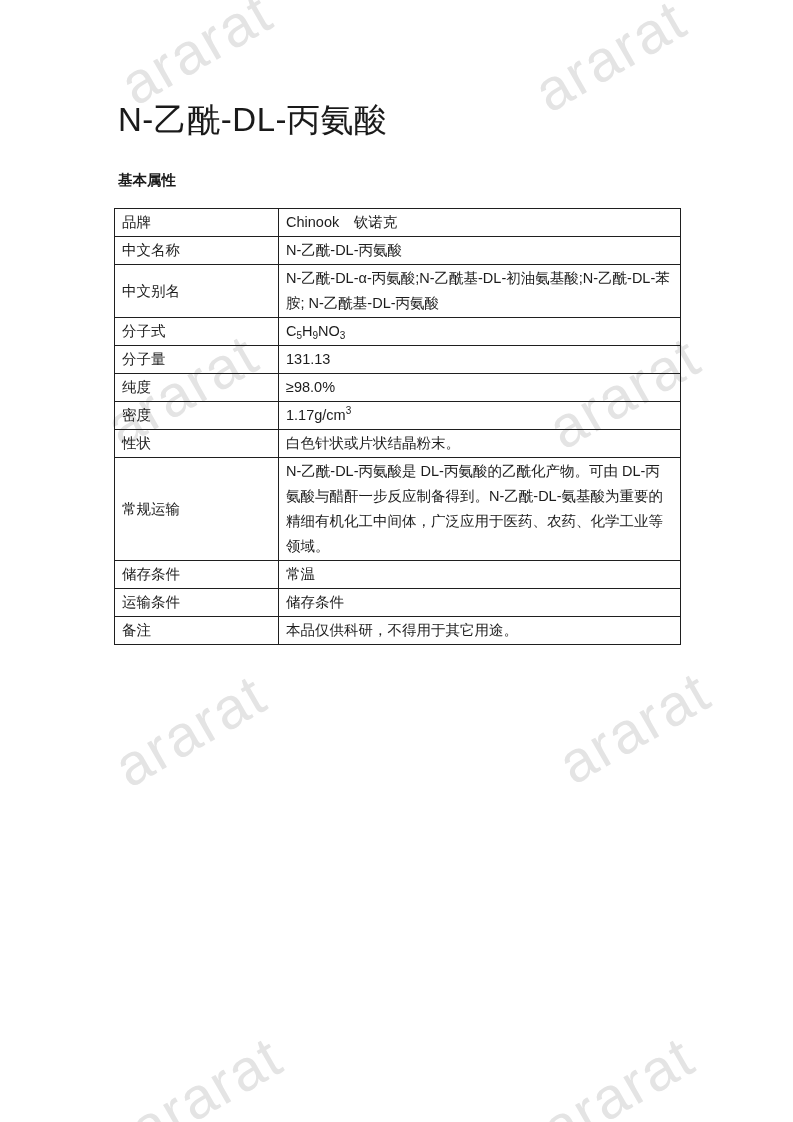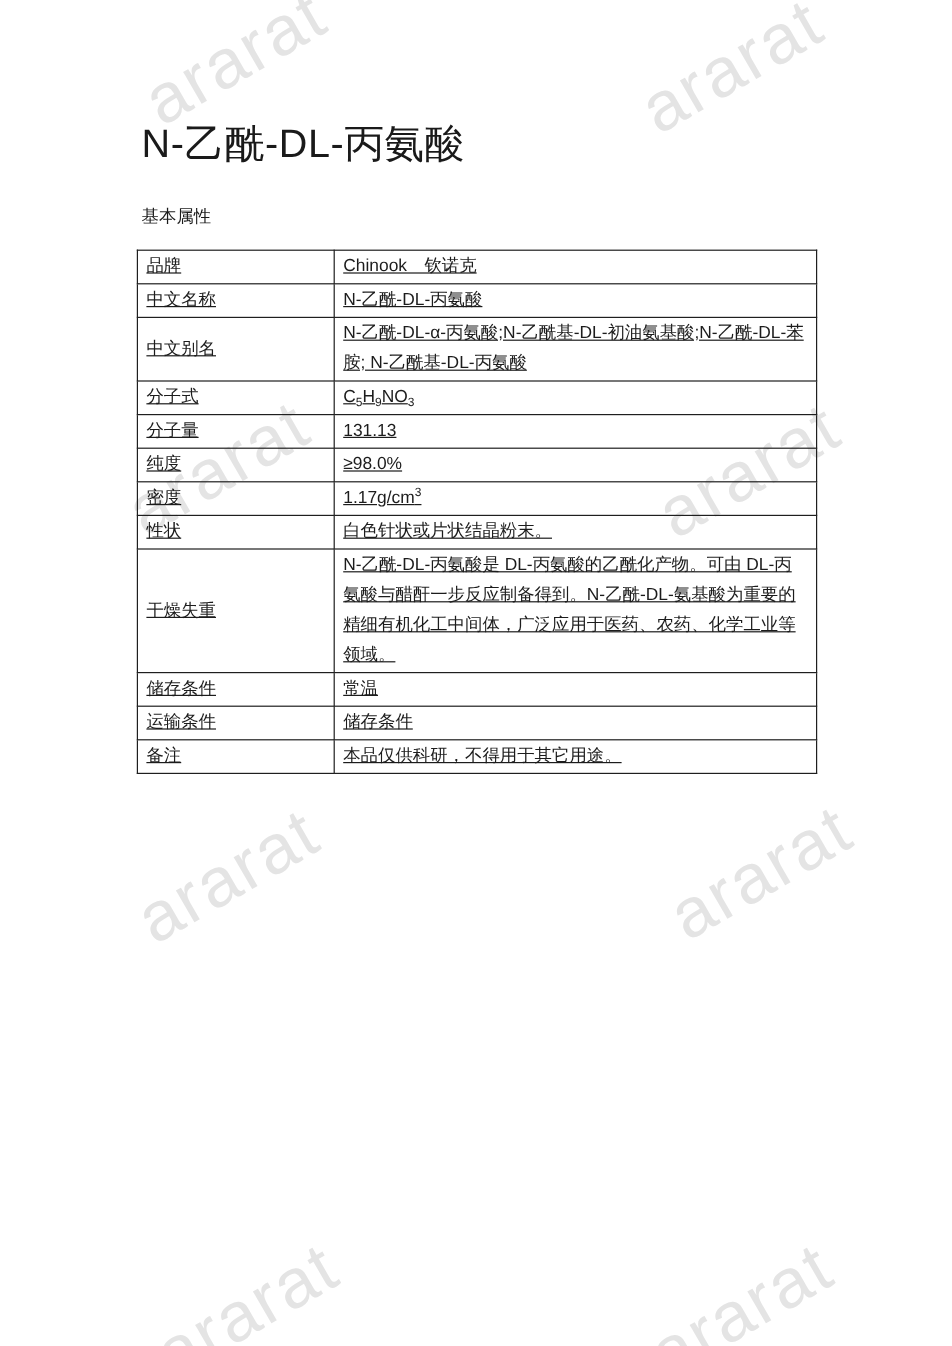--- a/index.html
+++ b/index.html
@@ -41,40 +41,39 @@
     font-weight: 500;
     color: #1a1a1a;
     letter-spacing: 0.5px;
     margin: 0;
   }
   .section-heading {
     position: absolute;
     left: 118px;
     top: 171px;
     font-size: 14.5px;
-    font-weight: 400;
+    font-weight: 700;
     color: #1a1a1a;
     margin: 0;
   }
   table.props {
     position: absolute;
     left: 114px;
     top: 208px;
     width: 567px;
     border-collapse: collapse;
     table-layout: fixed;
   }
   table.props td {
     border: 1px solid #1f1f1f;
     font-size: 14.5px;
     line-height: 25px;
     padding: 1px 7px;
     vertical-align: middle;
     color: #1c1c1c;
-    text-decoration: underline;
   }
   td.label-cell { width: 149px; }
   td.value-cell { word-break: break-all; }
   td.value-cell sub { font-size: 10px; vertical-align: -3px; line-height: 0; }
   td.value-cell sup { font-size: 10px; vertical-align: 6px; line-height: 0; }
 </style>
 </head>
 <body>
 
 <div class="page">
@@ -118,21 +117,21 @@
         </tr>
         <tr>
           <td class="label-cell">密度</td>
           <td class="value-cell"><span>1.17g/cm</span><sup>3</sup></td>
         </tr>
         <tr>
           <td class="label-cell">性状</td>
           <td class="value-cell">白色针状或片状结晶粉末。</td>
         </tr>
         <tr>
-          <td class="label-cell">干燥失重</td>
+          <td class="label-cell">常规运输</td>
           <td class="value-cell">N-乙酰-DL-丙氨酸是 DL-丙氨酸的乙酰化产物。可由 DL-丙氨酸与醋酐一步反应制备得到。N-乙酰-DL-氨基酸为重要的精细有机化工中间体，广泛应用于医药、农药、化学工业等领域。</td>
         </tr>
         <tr>
           <td class="label-cell">储存条件</td>
           <td class="value-cell">常温</td>
         </tr>
         <tr>
           <td class="label-cell">运输条件</td>
           <td class="value-cell">储存条件</td>
         </tr>

